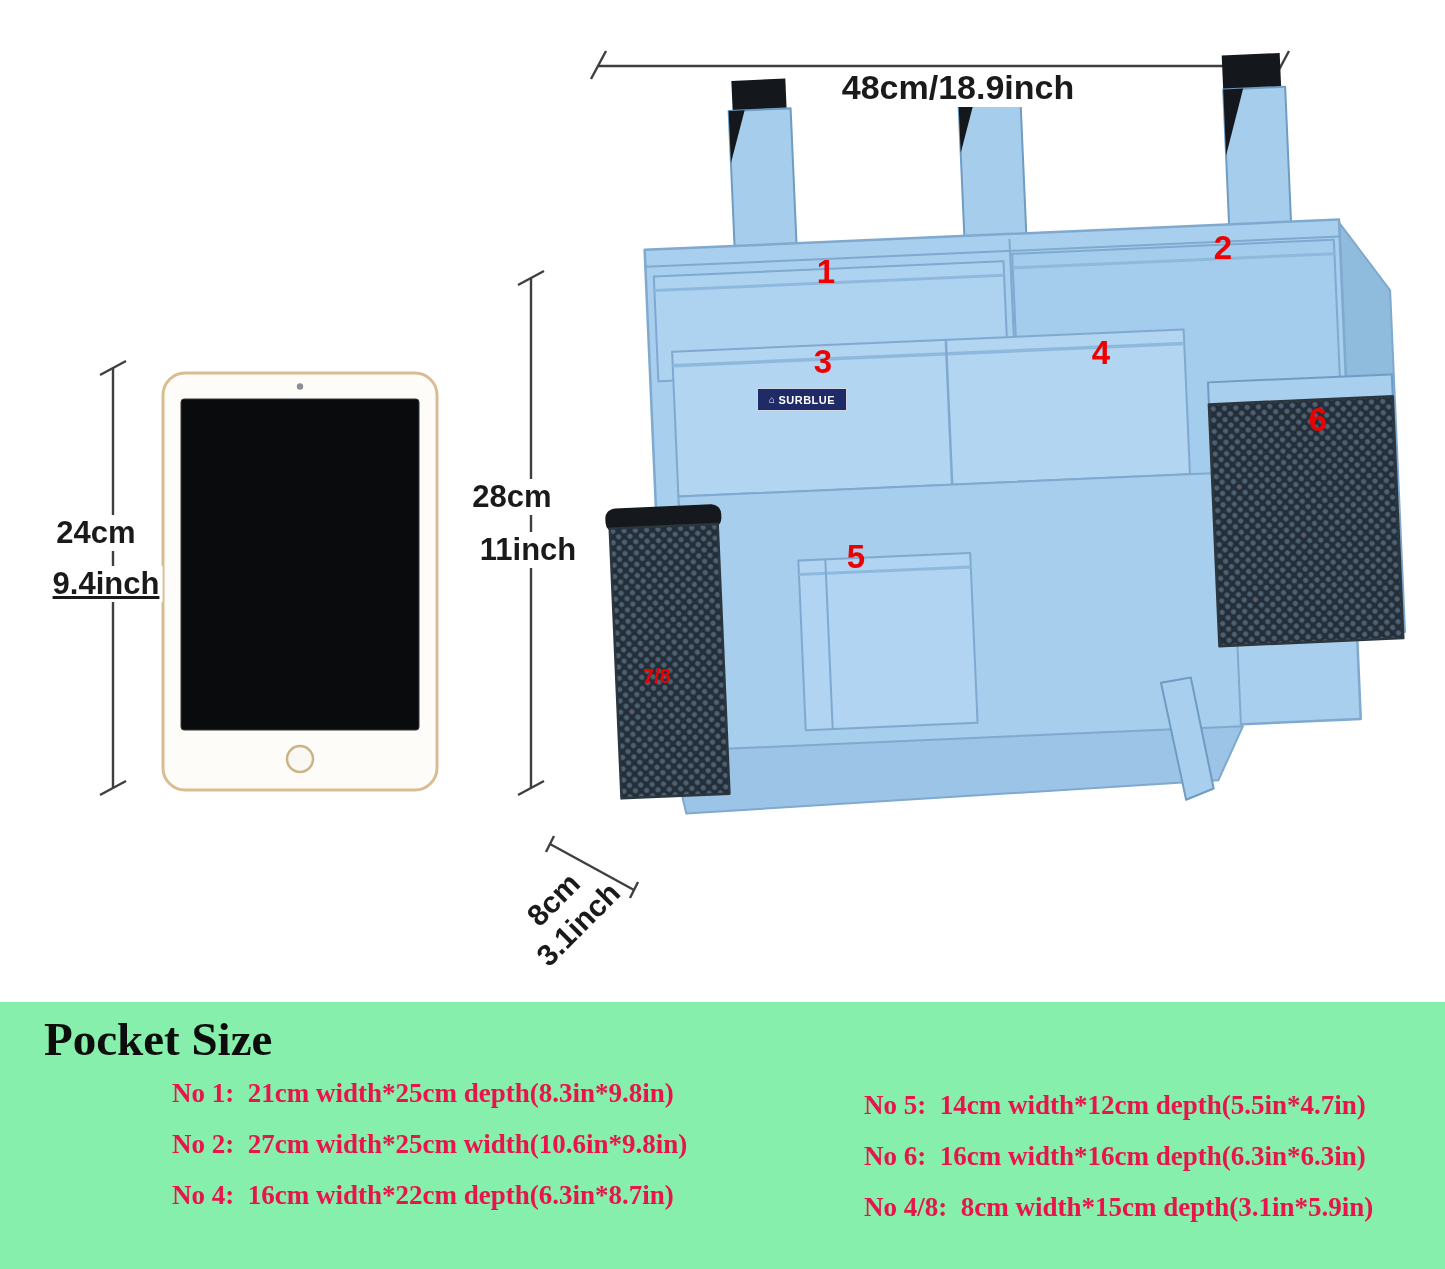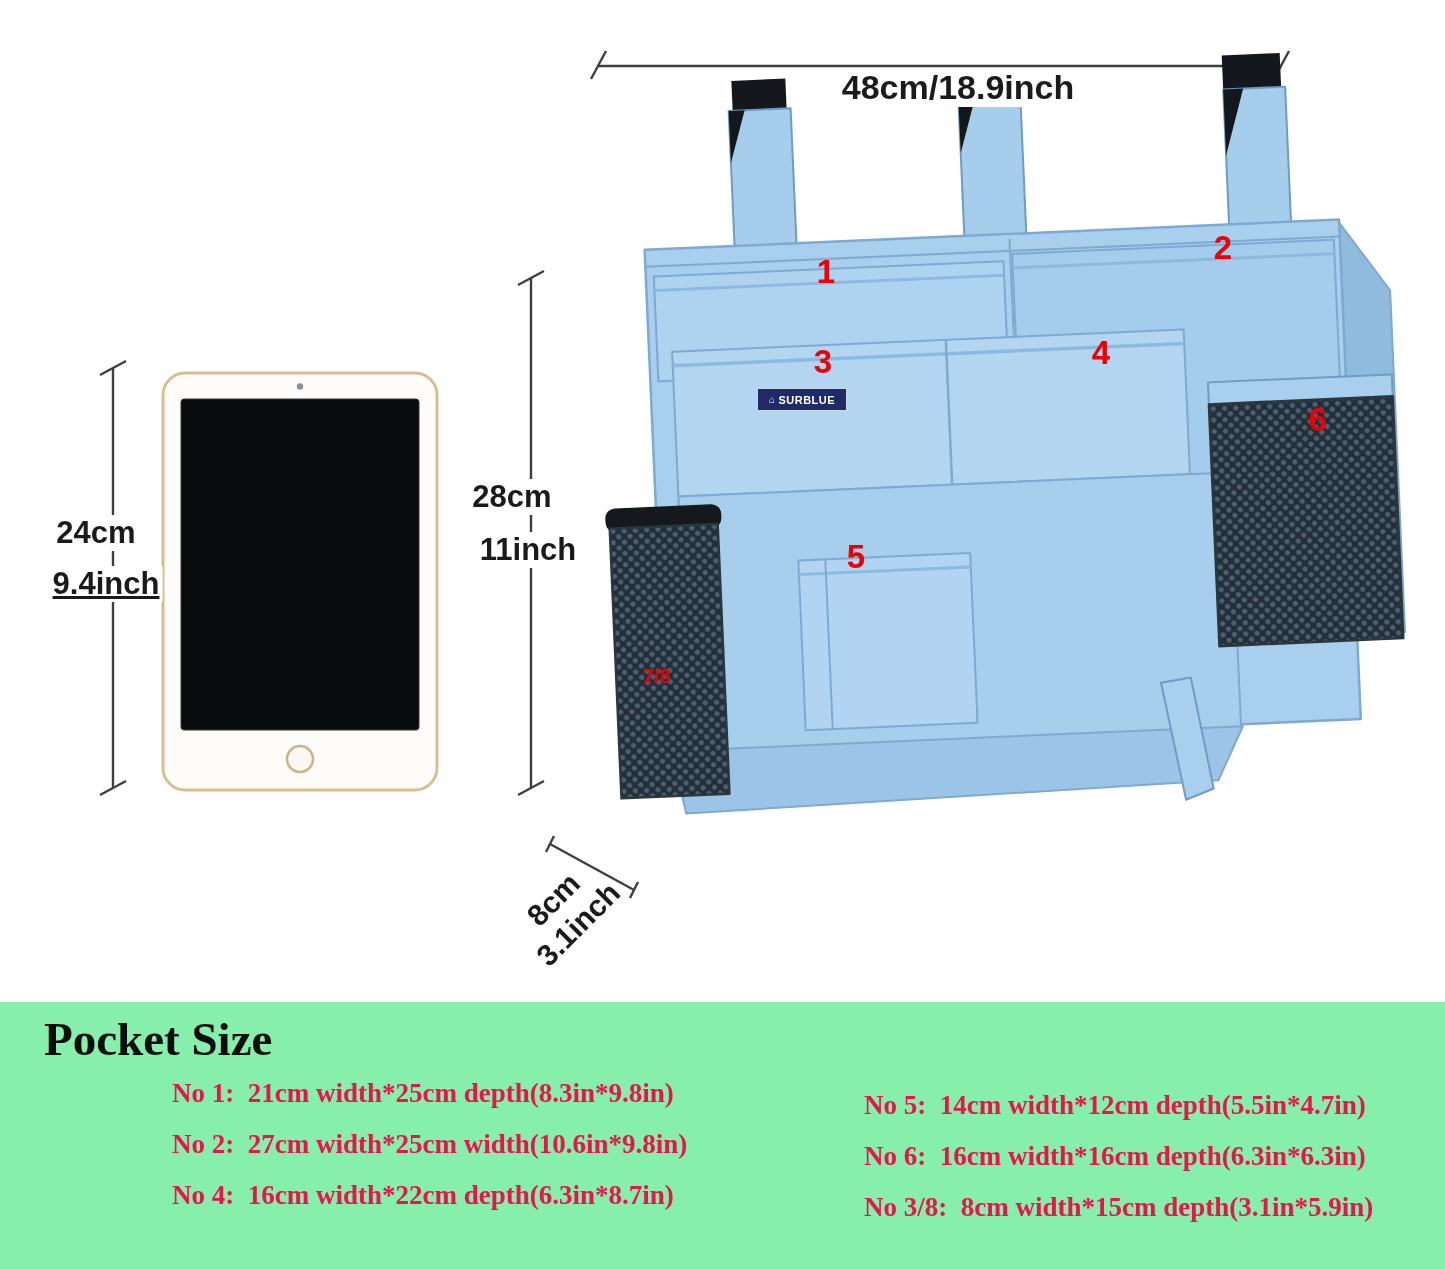--- a/index.html
+++ b/index.html
@@ -219,17 +219,17 @@
 
     <div class="size-col left">
       <div class="size-row">No 1:  21cm width*25cm depth(8.3in*9.8in)</div>
       <div class="size-row">No 2:  27cm width*25cm width(10.6in*9.8in)</div>
       <div class="size-row">No 4:  16cm width*22cm depth(6.3in*8.7in)</div>
     </div>
 
     <div class="size-col right">
       <div class="size-row">No 5:  14cm width*12cm depth(5.5in*4.7in)</div>
       <div class="size-row">No 6:  16cm width*16cm depth(6.3in*6.3in)</div>
-      <div class="size-row">No 3/8:  8cm width*15cm depth(3.1in*5.9in)</div>
+      <div class="size-row">No 4/8:  8cm width*15cm depth(3.1in*5.9in)</div>
     </div>
   </div>
 
 </div>
 
 </body></html>

